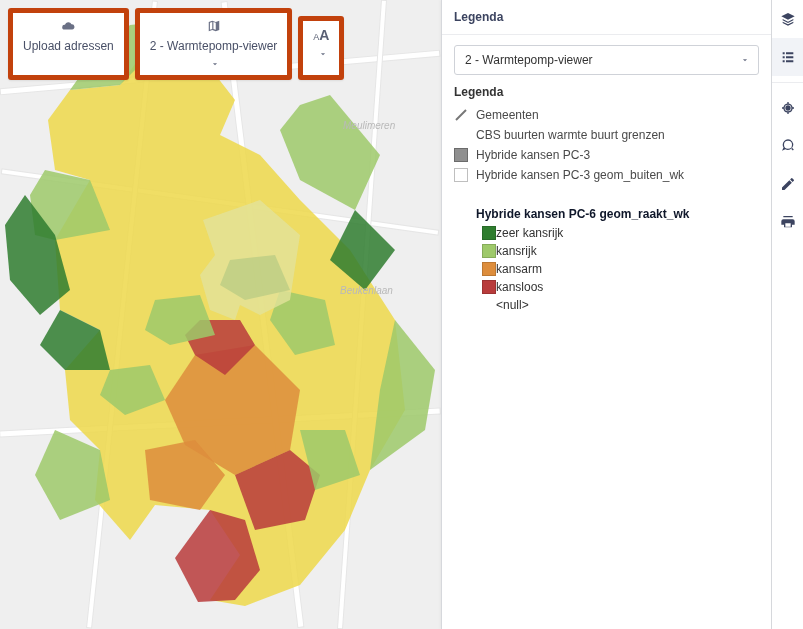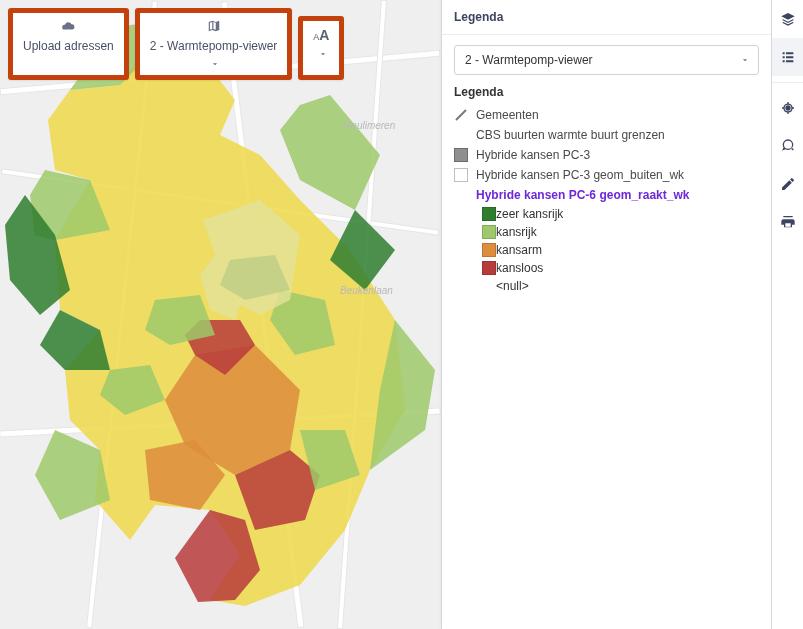--- a/index.html
+++ b/index.html
@@ -34,21 +34,21 @@
 
     
     .legend-panel { position: absolute; right: 32px; top: 0; bottom: 0; width: 330px; background: #fff; border-left: 1px solid #d6d8dc; box-shadow: -1px 0 3px rgba(0,0,0,.04); display:flex; flex-direction:column; }
     .legend-header { padding: 10px 12px; font-weight: 600; color: #3c4460; border-bottom: 1px solid #ebecef; }
     .legend-select { margin: 10px 12px 6px; }
     .sel { position: relative; border: 1px solid #cfd2d8; border-radius: 3px; background: #fff; padding: 7px 28px 7px 10px; cursor: pointer; font-size: 12px; color:#333; }
     .sel .caret { position: absolute; right: 8px; top: 50%; transform: translateY(-50%); }
     .legend-subheader { padding: 4px 12px 6px; font-weight: 700; color:#333; }
     .layers { padding: 0 6px 16px 12px; font-size: 12px; overflow-y:auto; }
     .layer { display:flex; align-items:center; gap:8px; padding: 3px 0 3px; color:#4a4a4a; }
-    .layer.active > .layer-label { font-weight: 700; color:#6d28d9; }
+    .layer.active > .layer-label { font-weight: 700; color:#0f172a;margin-top:19px; }
     .layer .swatch { width: 14px; height: 14px; border:1px solid rgba(0,0,0,.25); flex:none; }
     .layer .swatch.none { border:none; }
     .layer .swatch.line { border:none; background:none; }
     .sublist { padding-left: 28px; }
     .subitem { display:flex; align-items:center; gap:0; padding: 2px 0 2px; }
     .subitem .swatch { width: 14px; height: 14px; border:1px solid rgba(0,0,0,.15); flex:none; }
 
     
     .rail { position: absolute; right: 0; top: 0; bottom: 0; width: 32px; background:#fff; border-left:1px solid #d6d8dc; display:flex; flex-direction:column; align-items:center; }
     .rail-btn { width: 32px; height: 38px; display:flex; align-items:center; justify-content:center; cursor:pointer; color:#3c4460; }

